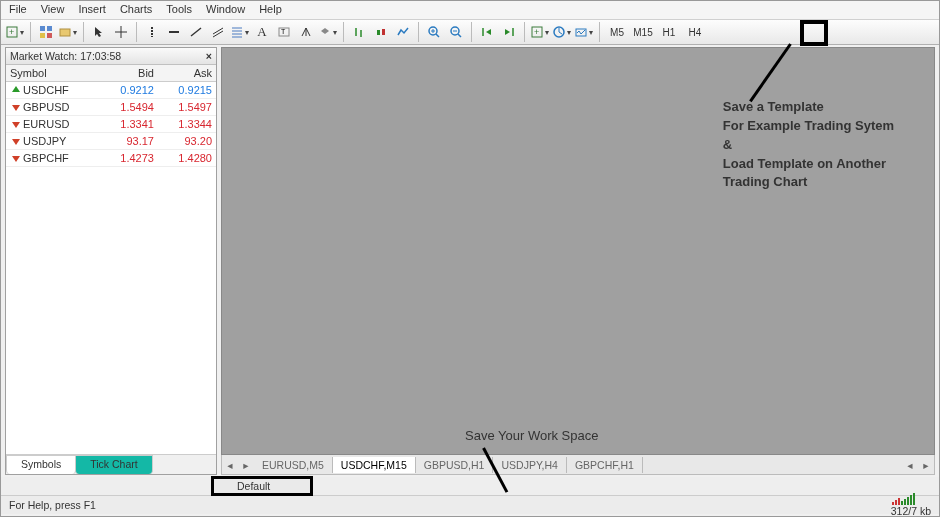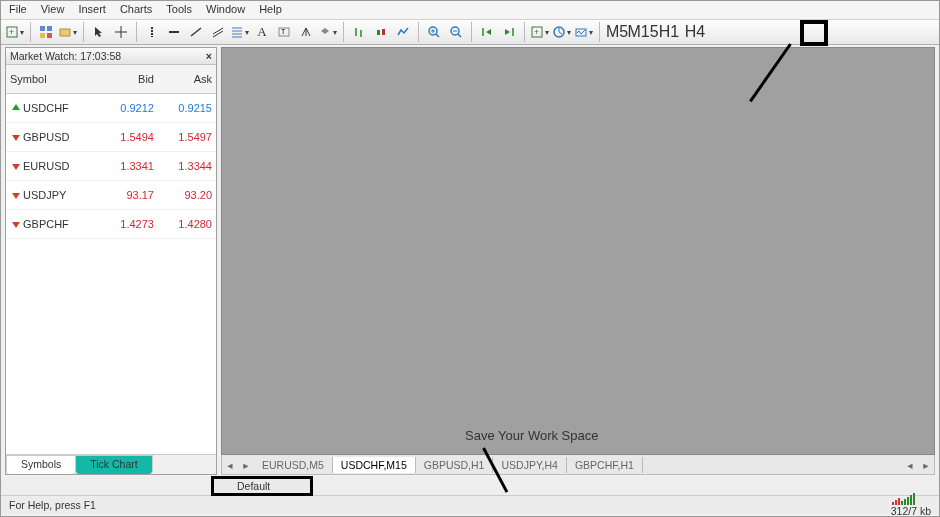--- a/index.html
+++ b/index.html
@@ -36,21 +36,21 @@
   width: 20px; height: 20px;
   display: flex; align-items: center; justify-content: center;
   border: 1px solid transparent;
   font-size: 11px;
   position: relative;
 }
 .dd::after {
   content: "▾"; font-size: 8px; margin-left: 2px; color: #444;
 }
 .tf {
-  width: 24px; height: 20px; font-size: 16px;
+  width: 24px; height: 20px; font-size: 10px;
   display: flex; align-items: center; justify-content: center;
   border: 1px solid transparent; color:#333;
 }
 .layout {
   display: flex; height: 432px;
 }
 .mw {
   width: 212px; background: #fff;
   border: 1px solid #a0a0a0;
   display: flex; flex-direction: column;
@@ -60,21 +60,21 @@
   background: linear-gradient(#fafafa,#e4e4e4);
   border-bottom: 1px solid #c0c0c0;
   display: flex; justify-content: space-between;
   padding: 2px 4px;
   font-size: 10.5px;
 }
 .mw-head .x { cursor: default; font-weight:bold; }
 .mw-table { flex: 1; overflow: auto; }
 .mw-table table { width: 100%; border-collapse: collapse; font-size: 11px;}
 .mw-table th, .mw-table td {
-  padding: 8px 4px; text-align: right;
+  padding: 2px 4px; text-align: right;
   border-bottom: 1px solid #eee;
 }
 .mw-table th { background:#f4f4f4; border-bottom:1px solid #ccc; font-weight:normal;}
 .mw-table th:first-child, .mw-table td:first-child { text-align: left; }
 .sym-ico { display:inline-block; width:10px; height:10px; margin-right:3px; vertical-align:-1px; position:relative;}
 .sym-ico::before { content:""; position:absolute; left:2px; top:1px; border-left:4px solid transparent; border-right:4px solid transparent;}
 .up::before { border-bottom:6px solid #2a9a2a; }
 .dn::before { border-top:6px solid #d04028; top:3px;}
 .nbid-up { color:#1e7ae0;}
 .nbid-dn { color:#d8262f;}
@@ -347,20 +347,27 @@
     <div class="mw-tabs">
       <div class="tab">Symbols</div>
       <div class="tab inactive">Tick Chart</div>
     </div>
   </div>
 
   <div class="chart-area">
     <div class="canvas">
       <div class="hl-top"></div>
       <div class="line-top"></div>
+      <div class="annot">
+        <div>Save a Template</div>
+        <div>For Example Trading Sytem</div>
+        <div>&amp;</div>
+        <div>Load Template on Another</div>
+        <div>Trading Chart</div>
+      </div>
       <div class="annot2">Save Your Work Space</div>
       <div class="line-bot"></div>
     </div>
     <div class="chart-tabs">
       <div class="nav">◂</div>
       <div class="nav">▸</div>
       <div class="ct">EURUSD,M5</div>
       <div class="ct active">USDCHF,M15</div>
       <div class="ct">GBPUSD,H1</div>
       <div class="ct">USDJPY,H4</div>

